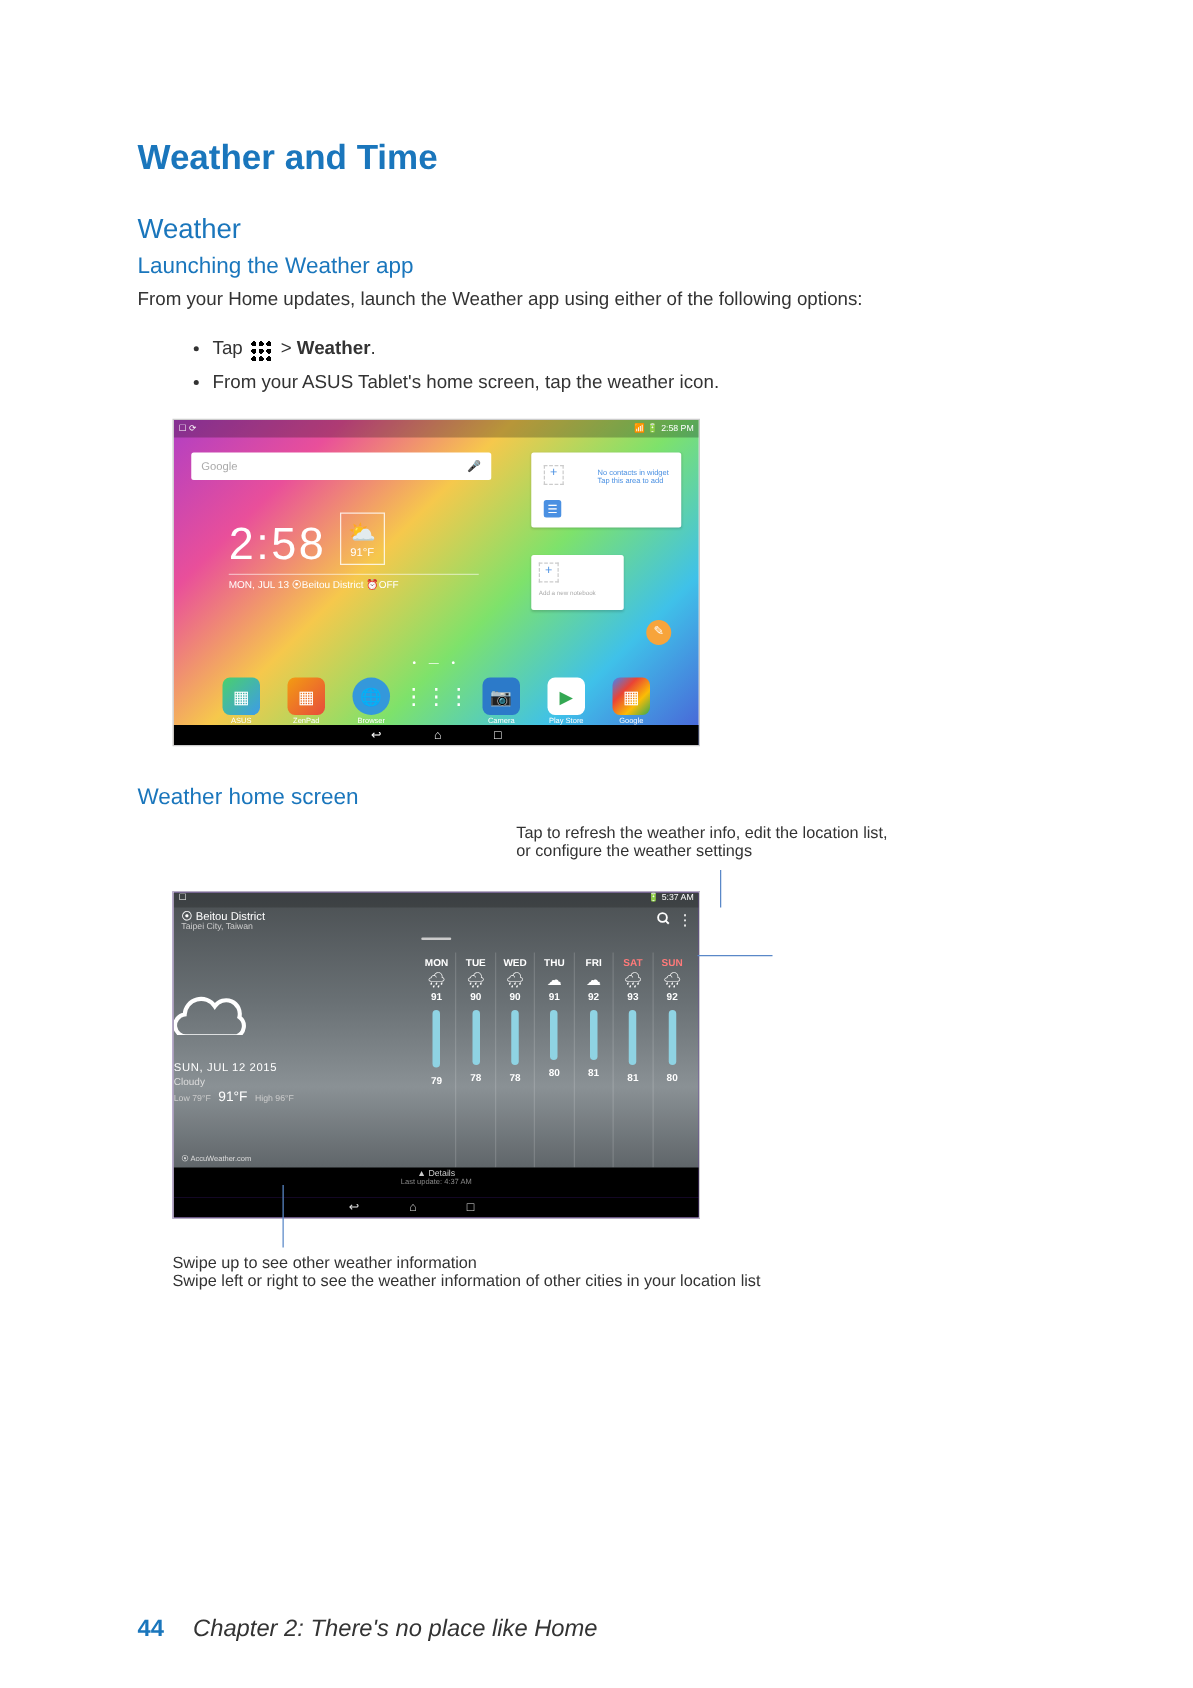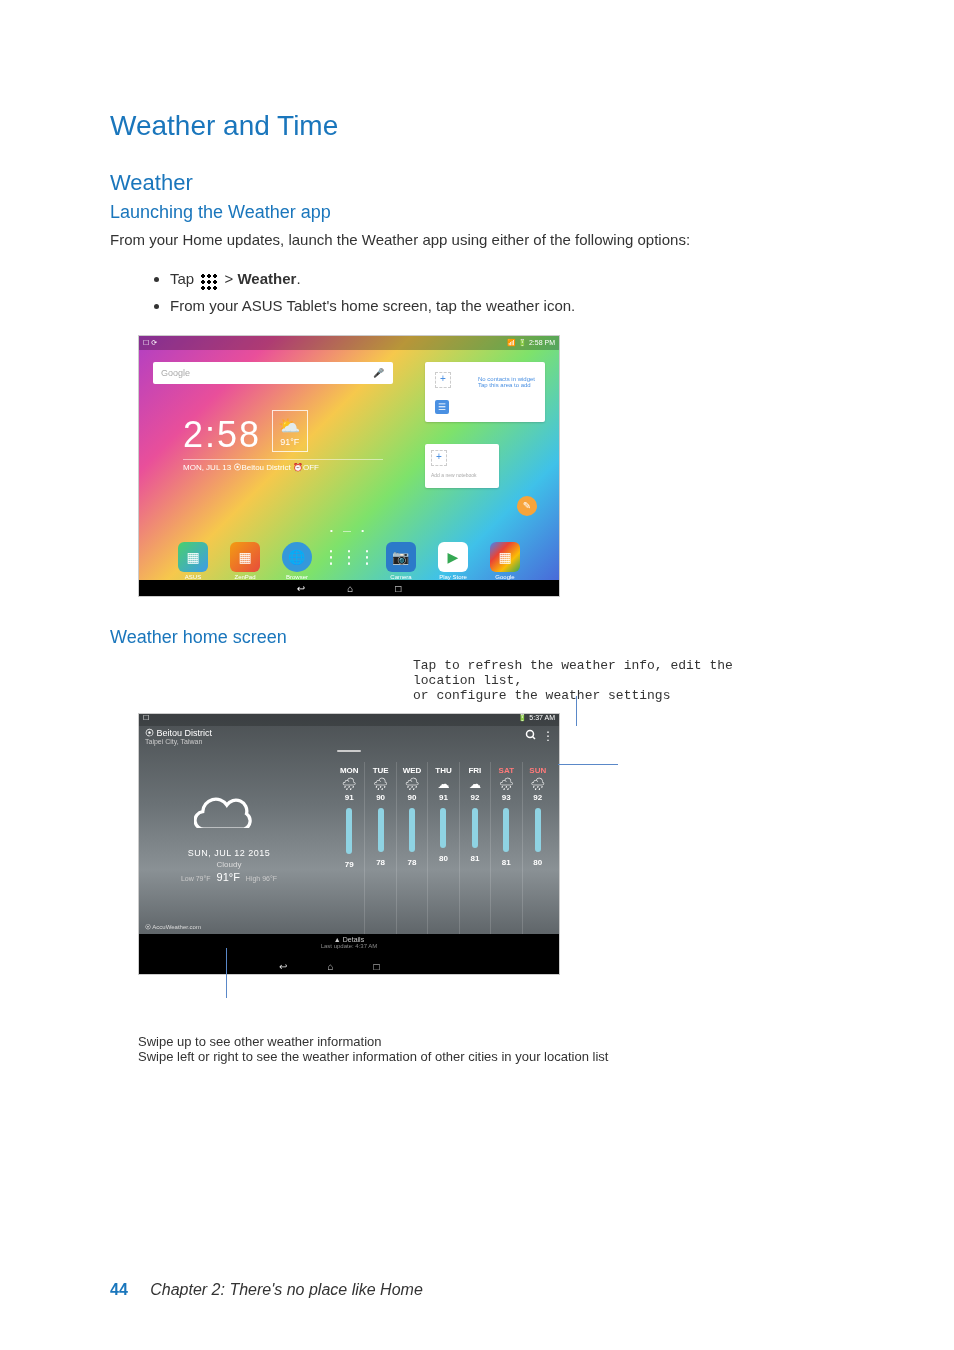--- a/index.html
+++ b/index.html
@@ -11,21 +11,21 @@
   .page {
     width: 954px;
     min-height: 1350px;
     padding: 110px 110px 40px 110px;
     box-sizing: border-box;
     position: relative;
   }
   h1.section-title {
     color: #1a76bc;
     font-size: 28px;
-    font-weight: normal;
+    font-weight: bold;
     margin: 0 0 28px 0;
   }
   h2.subsection {
     color: #1a76bc;
     font-size: 22px;
     font-weight: normal;
     margin: 0 0 6px 0;
   }
   h3.subsubsection {
     color: #1a76bc;
@@ -329,21 +329,20 @@
     width: 24px;
     height: 2px;
     background: #ccc;
     border-radius: 2px;
   }
   .s2-leftpane {
     position: absolute;
     left: 0; top: 60px;
     width: 180px;
     color: #fff;
-    text-align: center;
   }
   .s2-cloudicon {
     width: 70px; height: 46px;
     margin: 8px auto 16px;
   }
   .s2-leftpane .datestr { font-size: 9px; letter-spacing: 0.5px; }
   .s2-leftpane .cond { font-size: 8px; color: #ddd; margin: 2px 0; }
   .s2-leftpane .temprow { font-size: 7px; color: #ccc; }
   .s2-leftpane .temprow .cur { font-size: 11px; color: #fff; margin: 0 4px; }
   .s2-forecast {
@@ -384,23 +383,23 @@
     width: 1px;
     background: #5a88c8;
   }
   .annot-line-h {
     position: absolute;
     height: 1px;
     background: #5a88c8;
   }
   .footer {
     position: absolute;
-    bottom: 51px;
+    bottom: 35px;
     left: 110px;
-    font-size: 16px;
+    font-size: 19px;
     color: #333;
   }
   .footer .pnum {
     color: #1a76bc;
     font-weight: bold;
     margin-right: 18px;
   }
   .footer .chap {
     font-style: italic;
   }
@@ -469,21 +468,21 @@
       <span>↩</span>
       <span>⌂</span>
       <span>□</span>
     </div>
   </div>
 
   <h3 class="subsubsection">Weather home screen</h3>
 
   <div class="s2-wrap" style="width:700px;height:370px;">
 
-    <div class="annotation" style="left:275px;top:0;width:330px;font-family:Liberation Mono, monospace;">
+    <div class="annotation" style="left:275px;top:0;width:330px;">
       <div>Tap to refresh the weather info, edit the location list,</div>
       <div>or configure the weather settings</div>
     </div>
     <div class="annot-line-v" style="left:438px;top:38px;height:30px;"></div>
 
     <div class="screenshot2" style="position:absolute;top:55px;left:0;">
       <div class="s2-sky"></div>
       <div class="s2-statusbar">
         <span>☐</span>
         <span>🔋 <span>5:37 AM</span></span>
@@ -571,21 +570,21 @@
       <div class="s2-navbar">
         <span>↩</span>
         <span>⌂</span>
         <span>□</span>
       </div>
     </div>
 
     <div class="annot-line-h" style="left:420px;top:106px;width:60px;"></div>
 
     <div class="annot-line-v" style="left:88px;top:290px;height:50px;"></div>
-    <div class="annotation" style="left:0;top:344px;margin-top:32px;">
+    <div class="annotation" style="left:0;top:344px;">
       <div>Swipe up to see other weather information</div>
       <div>Swipe left or right to see the weather information of other cities in your location list</div>
     </div>
   </div>
 
   <div class="footer">
     <span class="pnum">44</span>
     <span class="chap">Chapter 2: There's no place like Home</span>
   </div>
 </div>

